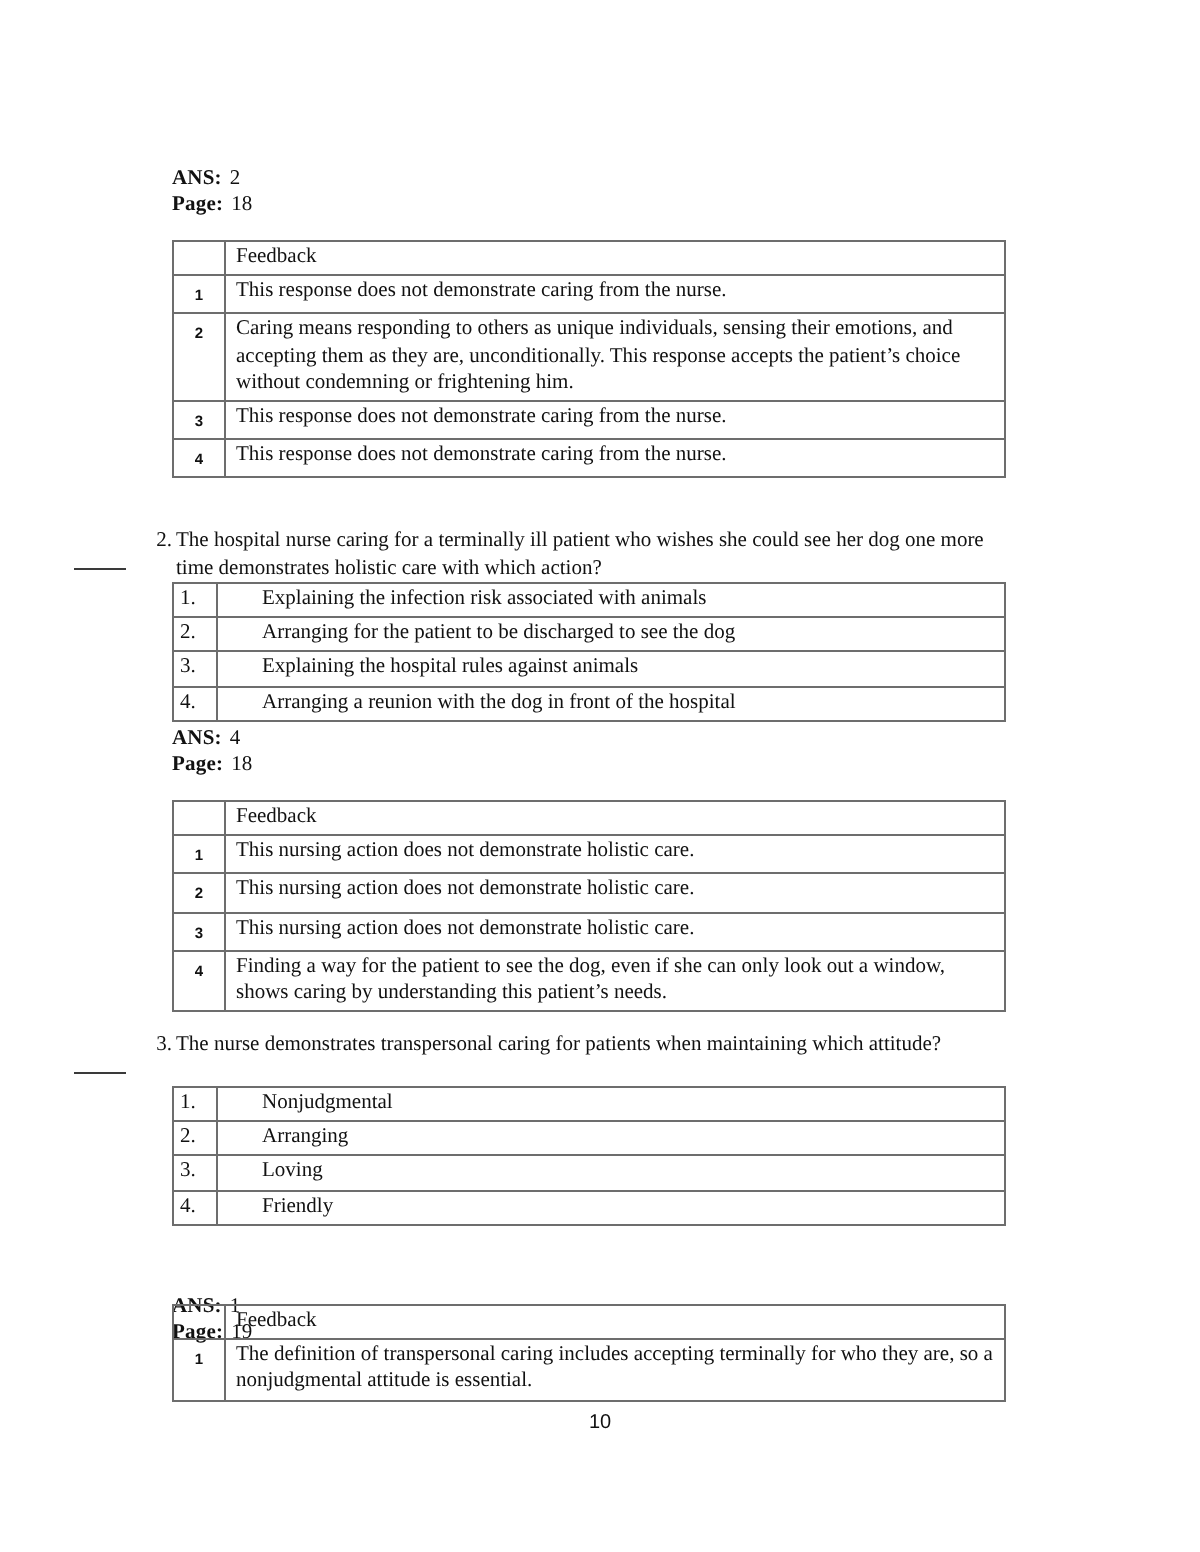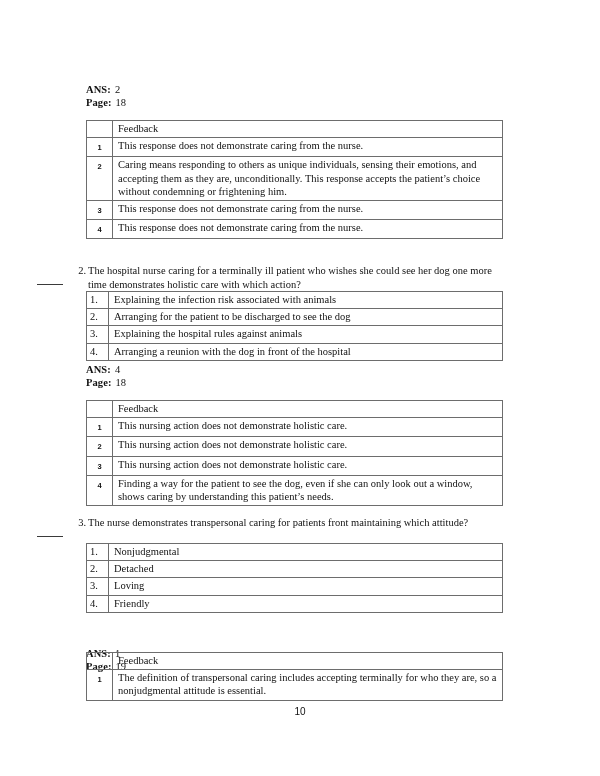--- a/index.html
+++ b/index.html
@@ -75,21 +75,21 @@
 
   
   .opttbl .numcol {
     width: 18px;
     text-align: left;
     padding-left: 3px;
     font-size: 10.5px;
     font-weight: 400;
   }
   .opttbl .txtcol {
-    padding-left: 5px;
+    padding-left: 22px;
   }
 
   
   .qrow {
     position: absolute;
     left: 0;
     width: 600px;
   }
   .qblank {
     position: absolute;
@@ -220,32 +220,32 @@
     <tr>
       <td class="numcol">4</td>
       <td class="txtcol">Finding a way for the patient to see the dog, even if she can only look out a window, shows caring by understanding this patient’s needs.</td>
     </tr>
   </tbody>
     </table>
 
   <div class="qrow" style="top:516px;">
     <div class="qblank" style="top:10px;"></div>
     <div class="qnum">3.</div>
-    <div class="qtext">The nurse demonstrates transpersonal caring for patients front maintaining which attitude?</div>
+    <div class="qtext">The nurse demonstrates transpersonal caring for patients when maintaining which attitude?</div>
   </div>
 
   <table class="tbl opttbl" style="top:543px;">
     <tbody>
         <tr>
       <td class="numcol">1.</td>
       <td class="txtcol">Nonjudgmental</td>
     </tr>
     <tr>
       <td class="numcol">2.</td>
-      <td class="txtcol">Detached</td>
+      <td class="txtcol">Arranging</td>
     </tr>
     <tr>
       <td class="numcol">3.</td>
       <td class="txtcol">Loving</td>
     </tr>
     <tr>
       <td class="numcol">4.</td>
       <td class="txtcol">Friendly</td>
     </tr>
   </tbody>

